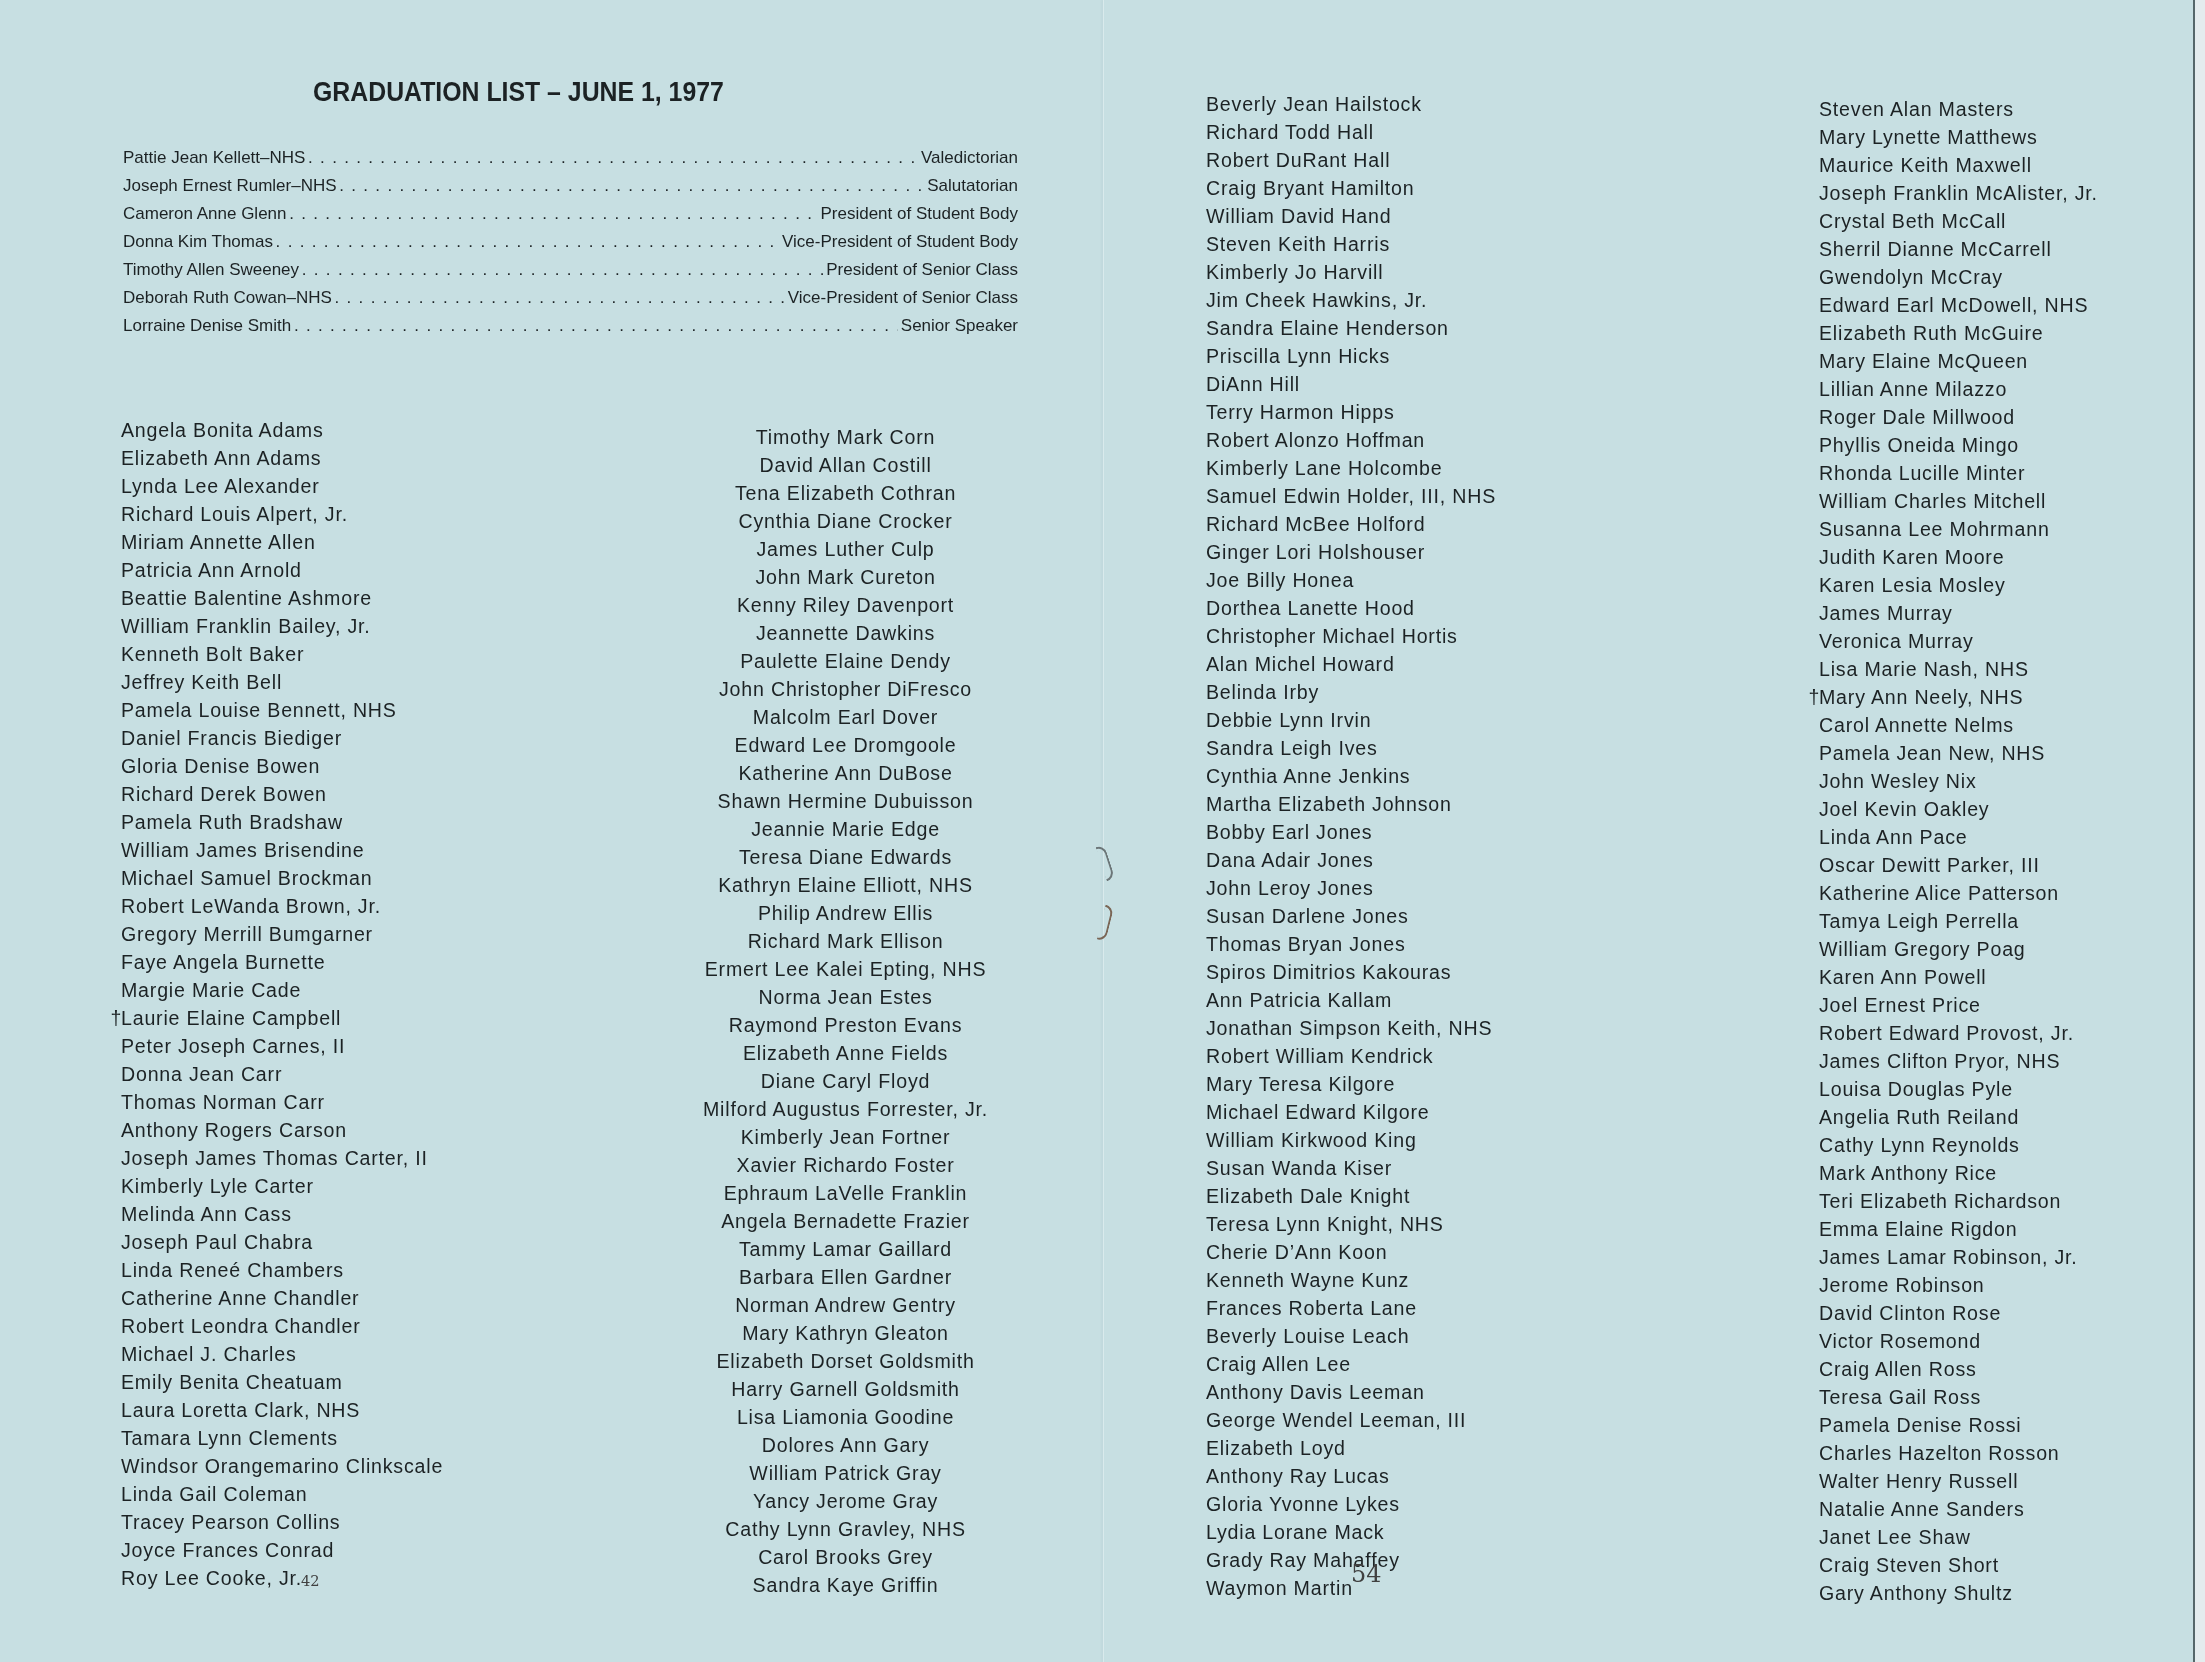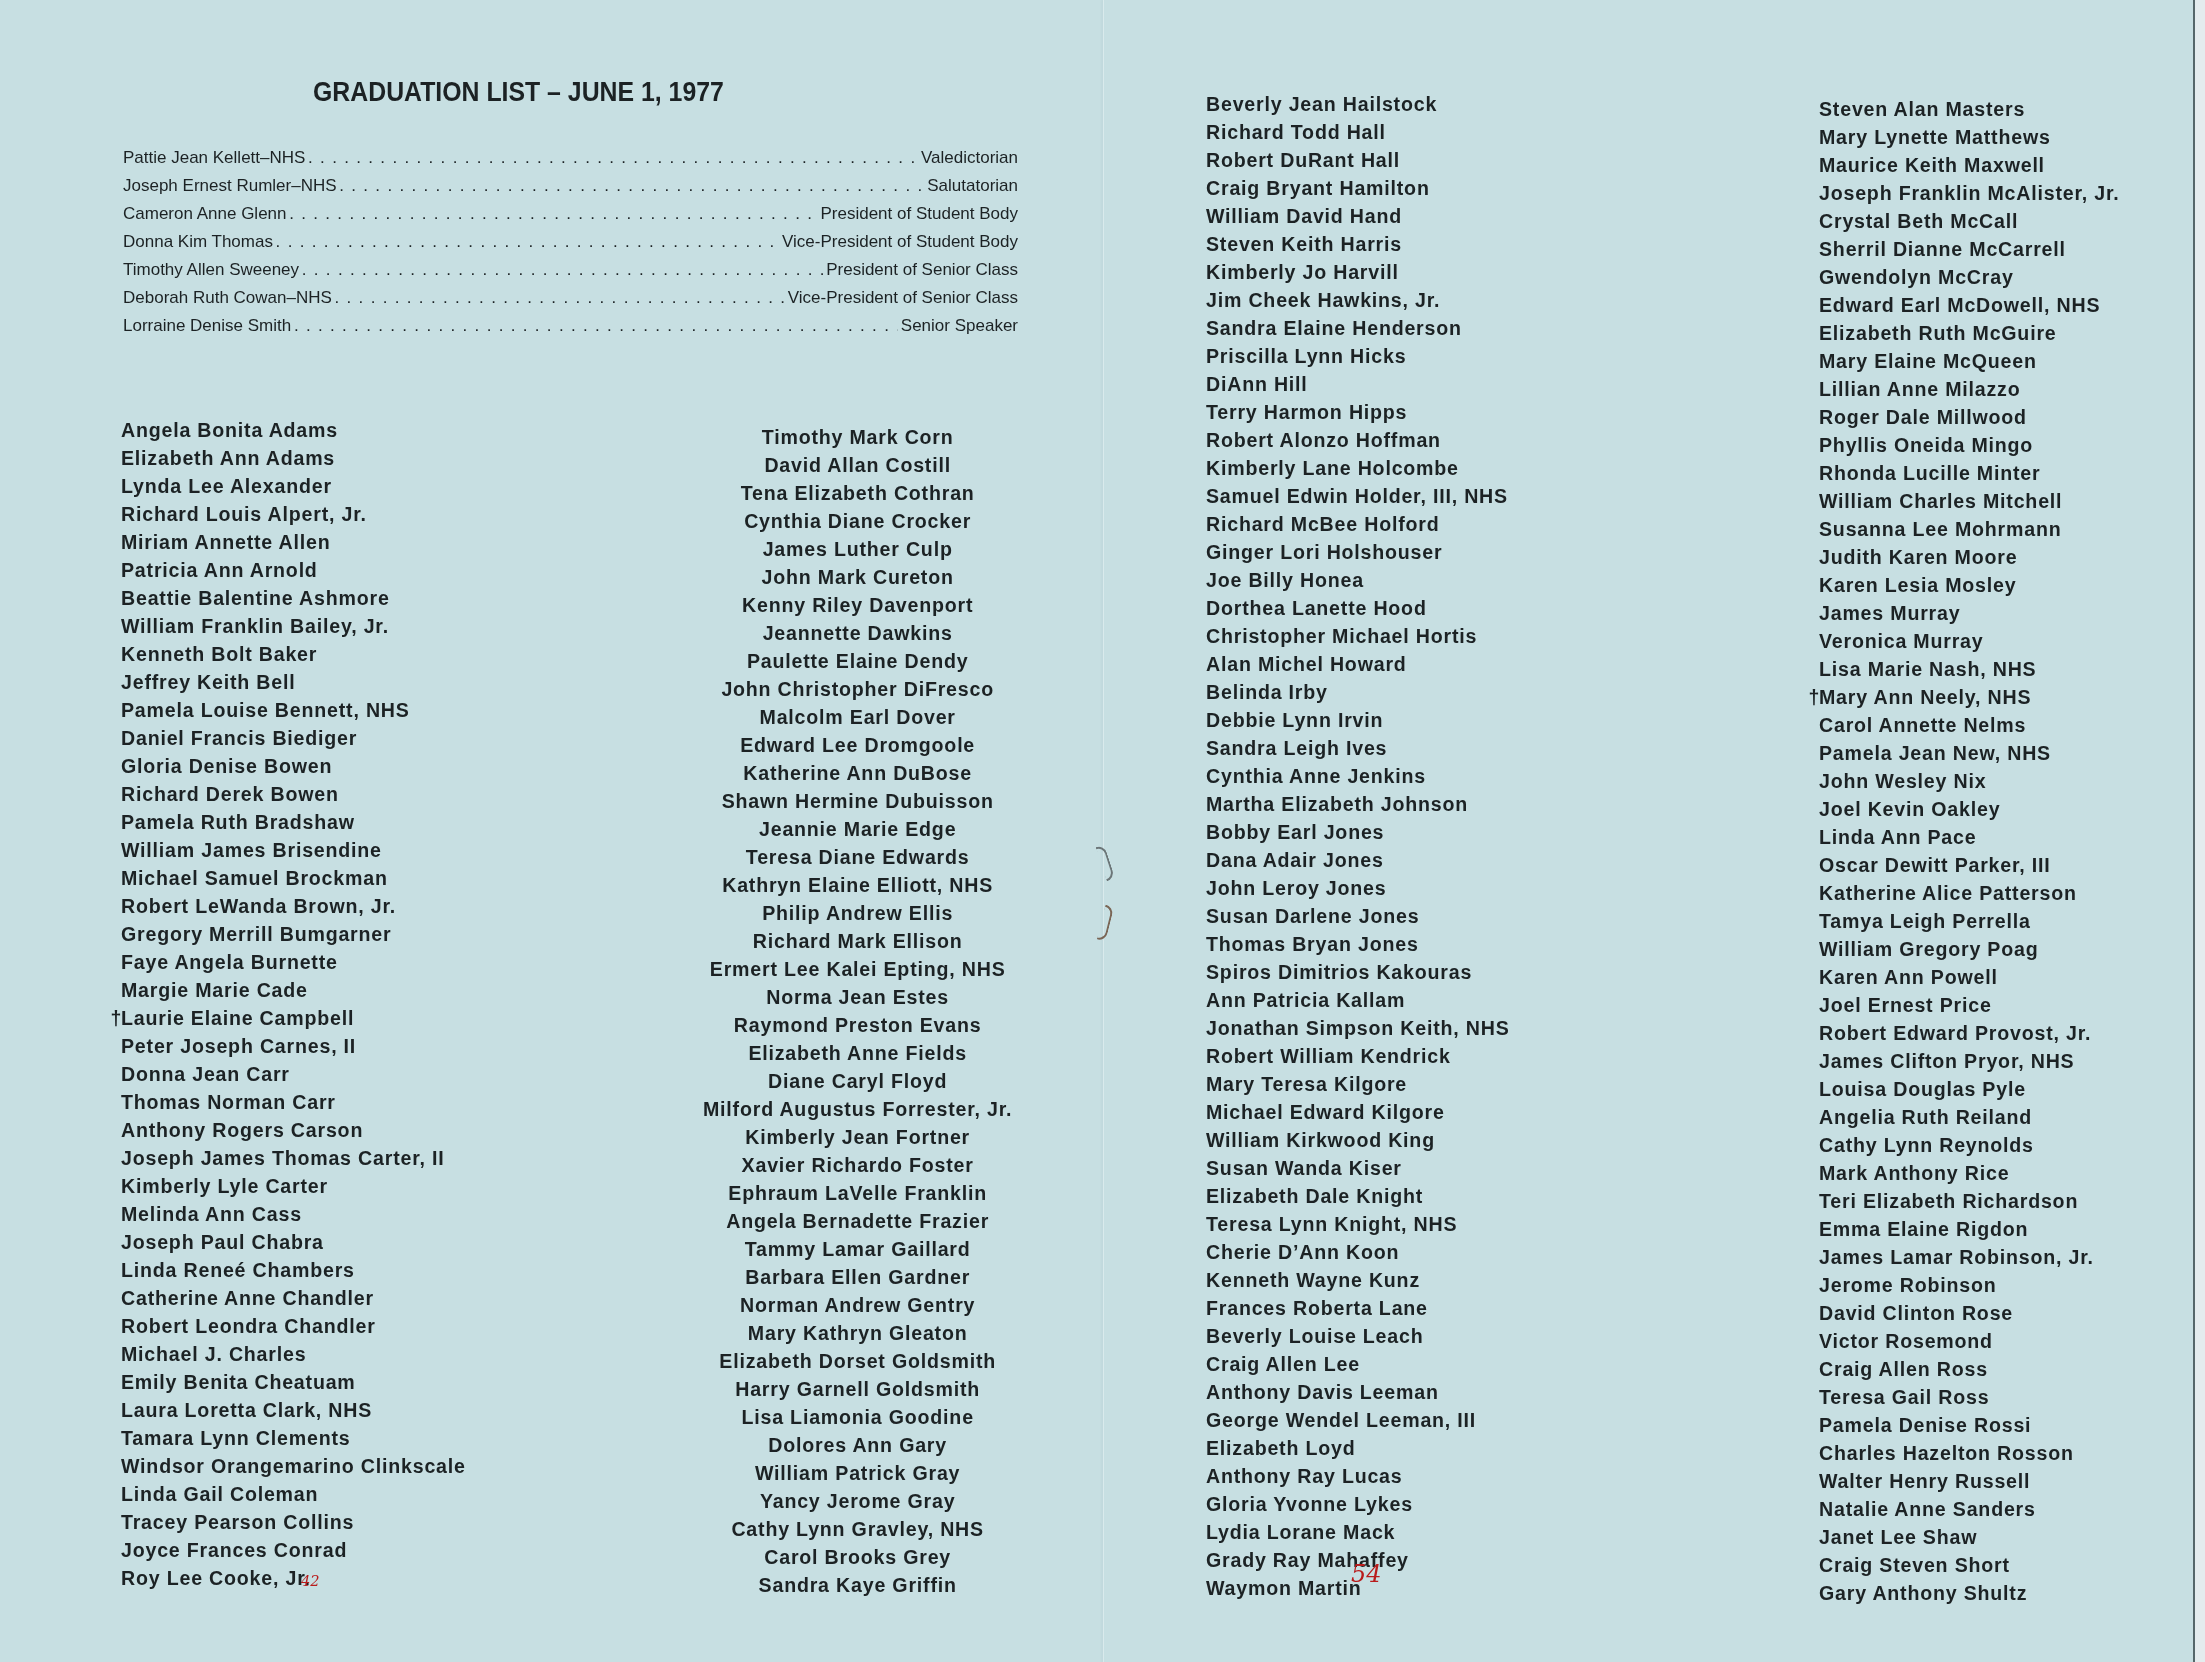--- a/index.html
+++ b/index.html
@@ -33,33 +33,33 @@
     }
     .officers { position: absolute; left: 123px; top: 148px; width: 895px; }
     .officer-row { display: flex; align-items: baseline; height: 28px; font-size: 17px; }
     .officer-row .oname { white-space: nowrap; }
     .officer-row .dots {
       flex: 1; overflow: hidden; white-space: nowrap; margin: 0 2.7px; letter-spacing: 6.7px;
     }
     .officer-row .dots::before { content: ". . . . . . . . . . . . . . . . . . . . . . . . . . . . . . . . . . . . . . . . . . . . . . . . . . . . . . . . . . . . . . . . . . . . . . . . . . . . . . . . . ."; letter-spacing: 1.3px; }
     .officer-row .otitle { white-space: nowrap; }
 
-    .col { position: absolute; font-weight: bold; }
+    .col { position: absolute; }
     .col .name {
       display: block; height: 28px; font-size: 19.6px; white-space: nowrap; letter-spacing: 0.8px;
       position: relative;
     }
     .col .dagger { position: absolute; left: -10.6px; top: 0; }
     .col1 { left: 121px; top: 419px; }
     .col2 { left: 703px; top: 426px; text-align: center; }
     .col3 { left: 1206px; top: 93px; }
     .col4 { left: 1819px; top: 98px; }
 
     .pencil {
-      position: absolute; font-family: "DejaVu Serif", serif; color: #b91c1c; font-style: italic;
+      position: absolute; font-family: "DejaVu Serif", serif; color: #404040; 
     }
     .pencil.p1 { left: 301px; top: 1572px; font-size: 14.6px; }
     .pencil.p2 { left: 1351px; top: 1560px; font-size: 24px; }
   </style>
 </head>
 <body>
 
 <div class="paper"></div>
 <div class="edge-strip"></div>
 <div class="fold"></div>

